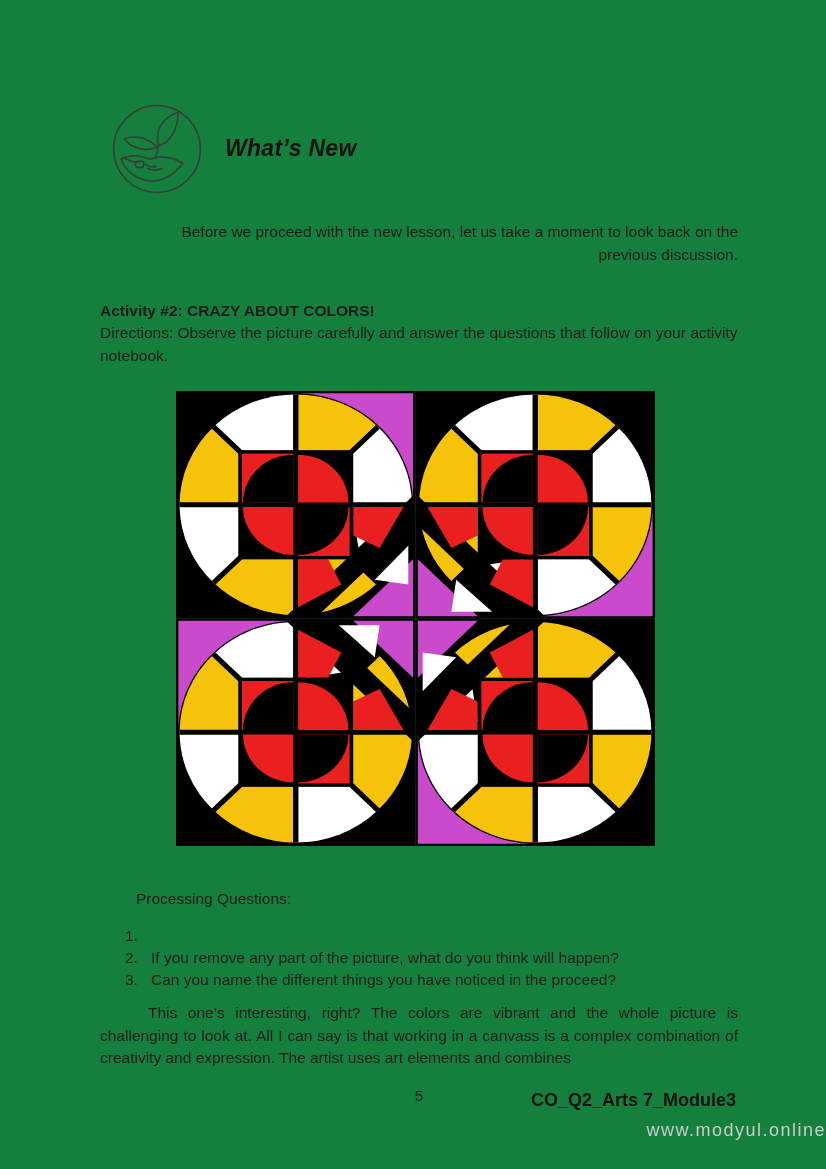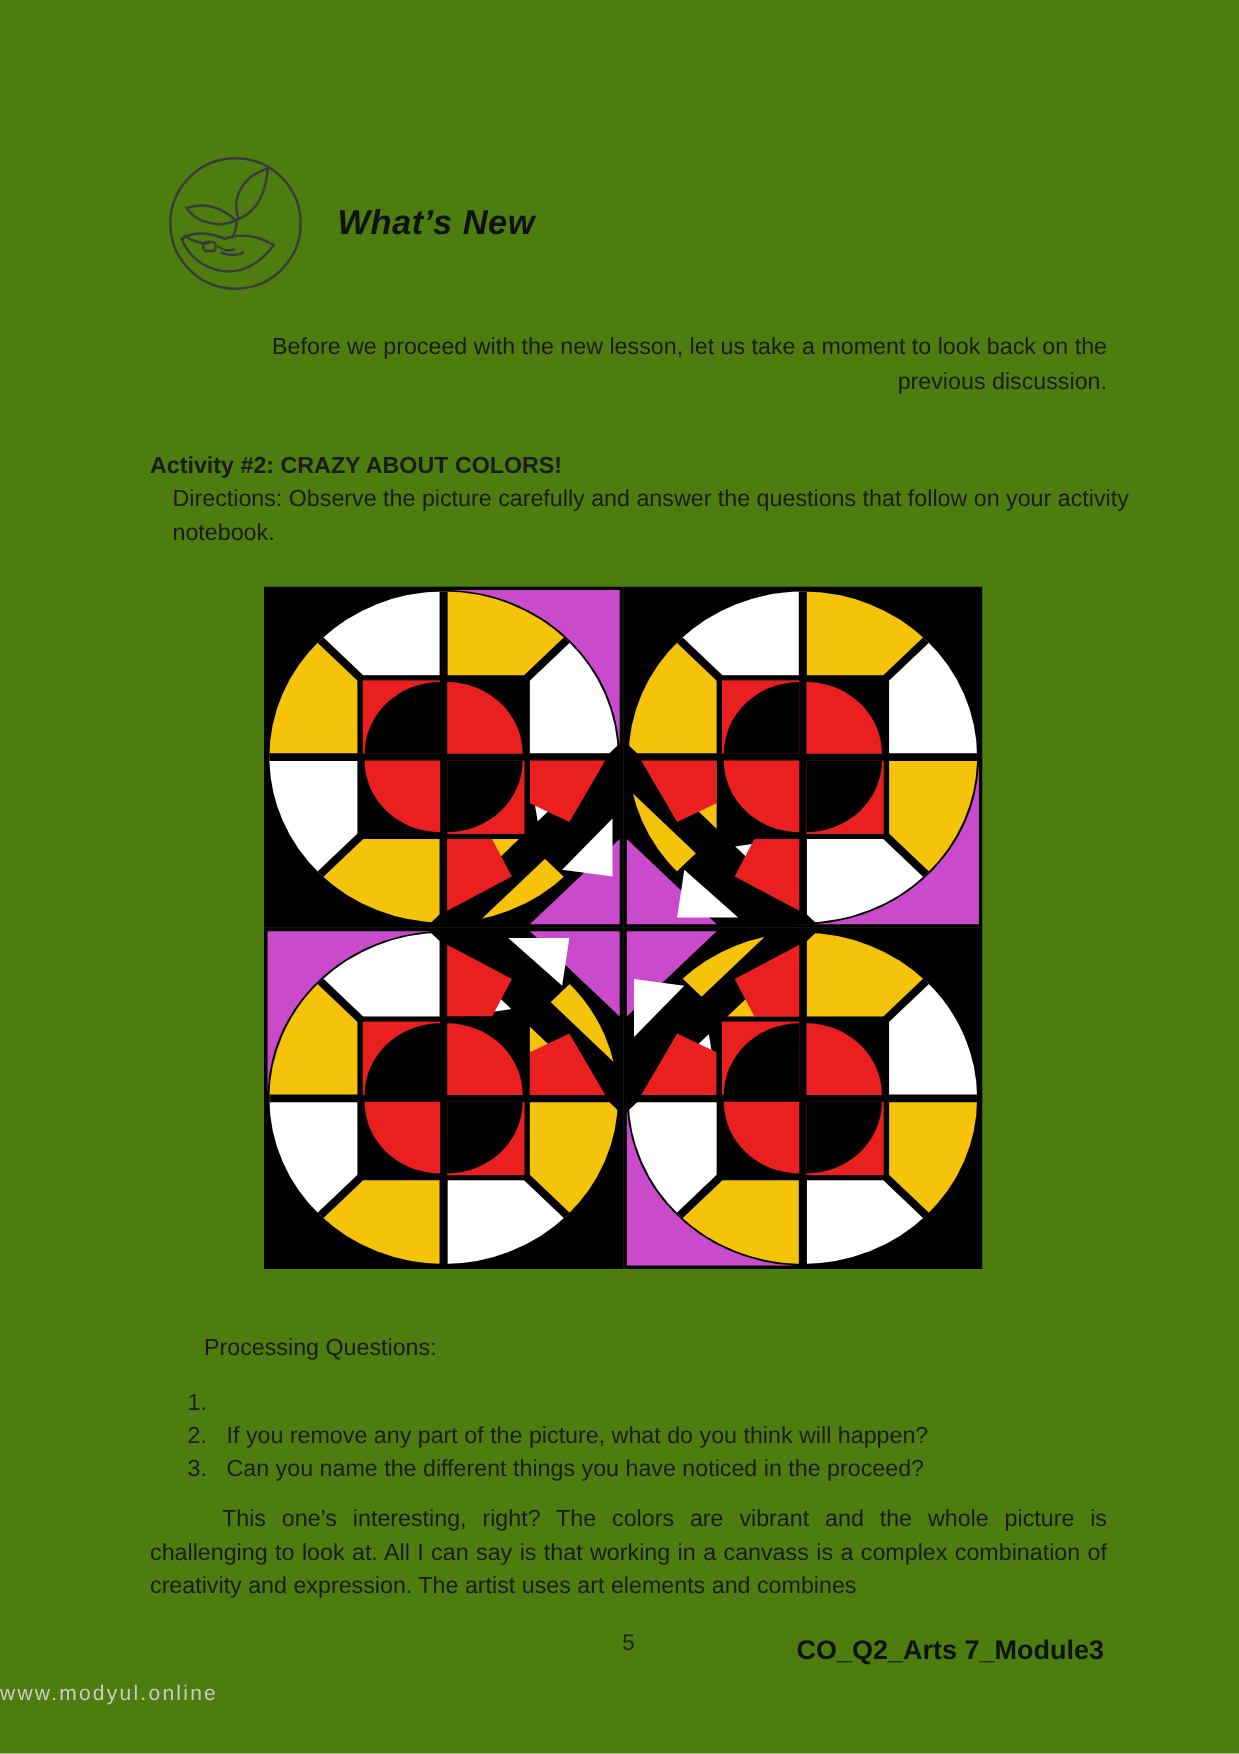--- a/index.html
+++ b/index.html
@@ -1,20 +1,20 @@
 <!DOCTYPE html>
 <html><head>
 <meta charset="utf-8">
 <style>
   * { margin:0; padding:0; box-sizing:border-box; }
   html,body { background:#e9e9e9; }
   .page {
     position:relative;
     width:826px; height:1169px;
-    background:#4d7c0f;
+    background:#15803d;
     margin:0 auto;
     font-family:"Liberation Sans", sans-serif;
     color:#1c1c1c;
     overflow:hidden;
   }
   .abs { position:absolute; }
 
   
   .logo-wrap { left:111px; top:103px; width:92px; height:92px; }
   .page-title {
@@ -24,43 +24,43 @@
   }
 
   
   .bodytext {
     left:100px; width:638px;
     font-size:15.5px; line-height:22.5px; color:#1b1b1b;
   }
   .indent { text-indent:48px;text-align:right; }
   .intro { top:221px; }
   .activity-heading { top:300px; font-weight:bold; }
-  .directions { top:322px;margin-left:15px; }
+  .directions { top:322px; }
   .justified { text-align:justify; }
 
   
   .artwork { left:176px; top:391px; width:479px; height:455px; }
   .artwork svg { display:block; width:100%; height:100%; }
   .k { fill:#000000; } .y { fill:#F5C30A; } .w { fill:#ffffff; }
   .r { fill:#E9201F; } .m { fill:#C94ACB; }
   .gap { stroke:#000; stroke-width:4.5; stroke-linecap:butt; fill:none; }
 
   
   .processing-heading { top:888px;margin-left:36px; }
   .q-list { left:125px; top:925px; width:600px; font-size:15.5px; line-height:21.8px; }
   .q-row { display:flex; }
   .q-num { width:26px; flex:0 0 26px; }
   .closing { top:1002px; }
 
   
   .page-number { left:100px; top:1087px; width:638px; text-align:center; font-size:15px; color:#222; }
   .module-code { left:98px; top:1090px; width:638px; text-align:right; font-size:18px; font-weight:bold; color:#111; }
   .watermark {
-    left:0; top:1120px; width:826px; text-align:left;
-    font-size:14px; color:#cbcbcb; letter-spacing:1.5px;
+    left:0; top:1120px; width:826px; text-align:right;
+    font-size:18px; color:#cbcbcb; letter-spacing:1.5px;
   }
   .sketch { stroke:#3a3a3a; stroke-width:1.6; fill:none; stroke-linecap:round; stroke-linejoin:round; }
 </style>
 </head>
 <body>
 
 <div class="page">
 
   <div class="abs logo-wrap">
     <svg viewBox="0 0 90 90" width="92" height="92">

